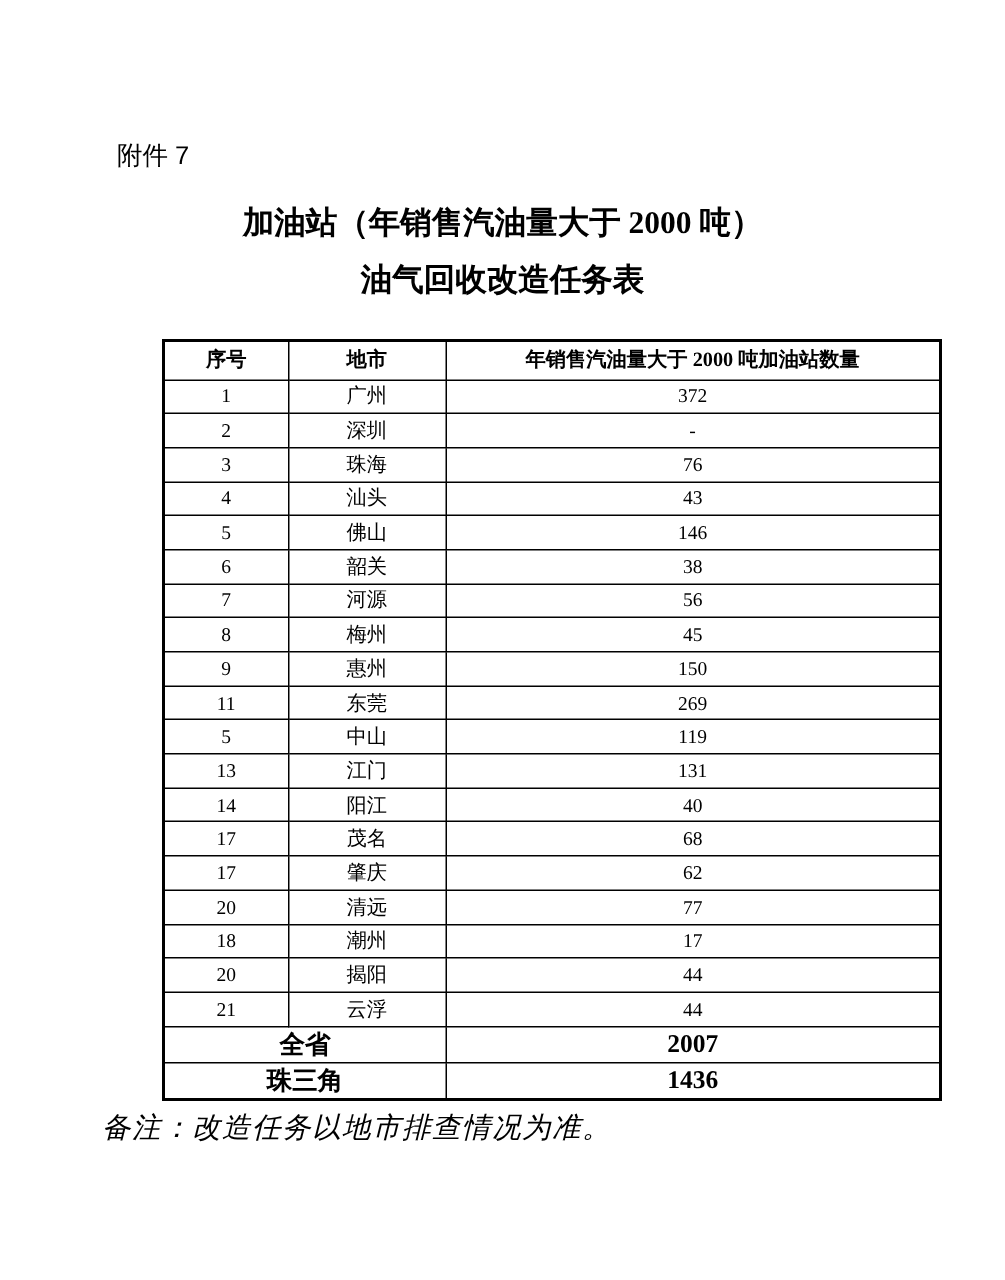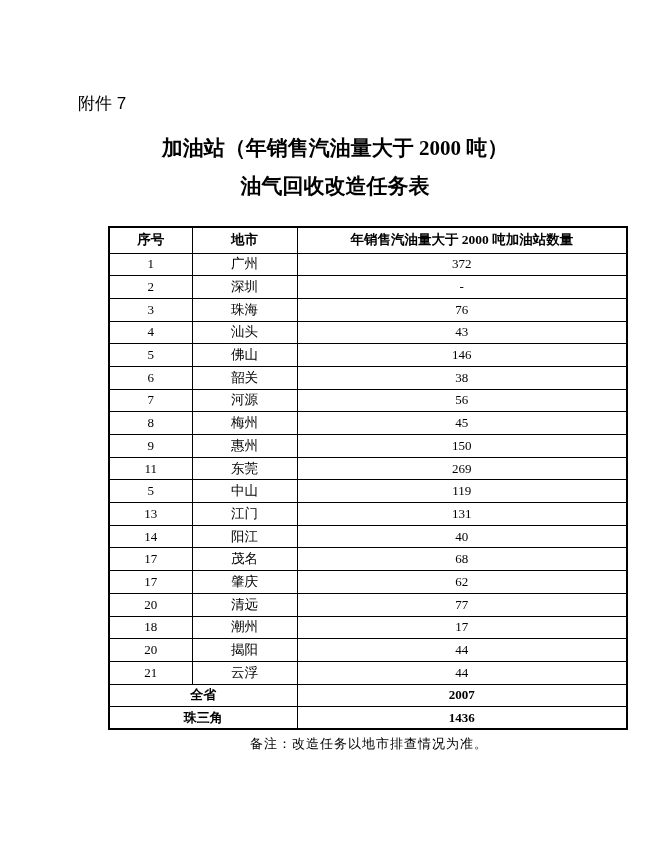--- a/index.html
+++ b/index.html
@@ -60,28 +60,28 @@
   }
   tbody.data-rows td {
     height: 22.7px;
     font-size: 13.5px;
   }
   tbody.data-rows td.num {
     font-size: 13px;
   }
   tbody.summary-rows td {
     height: 22.7px;
-    font-size: 13px;
+    font-size: 17px;
     font-weight: bold;
   }
   .footnote {
     margin: 5px 0 0 68px;
-    font-size: 13px;
+    font-size: 19px;
+    font-style: italic;
     letter-spacing: 1px;
-    text-align: center;
   }
 </style>
 </head>
 <body>
 
 <div class="page">
 
   <div class="attachment-label">附件 7</div>
 
   <div class="title-block">

